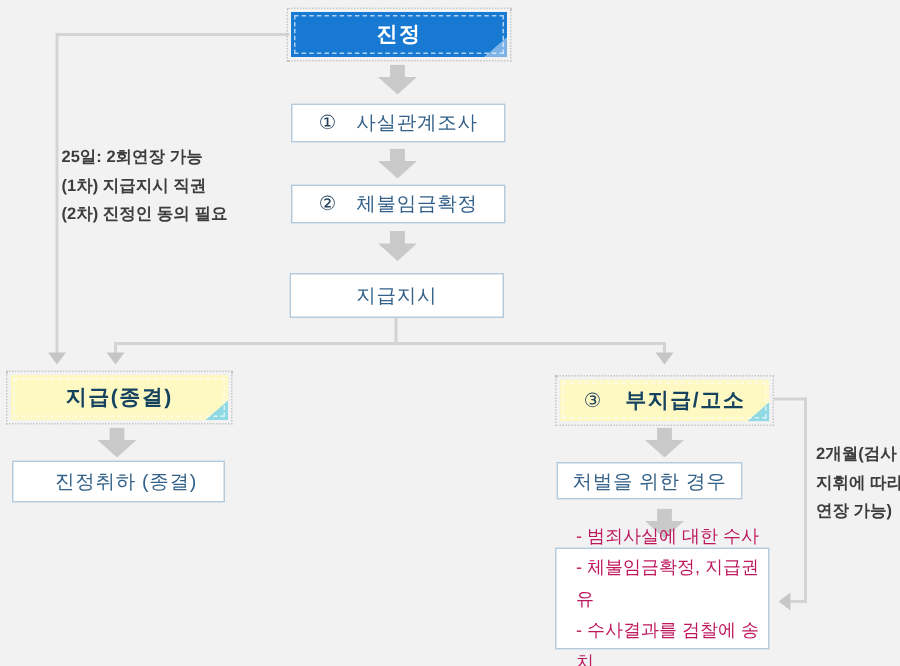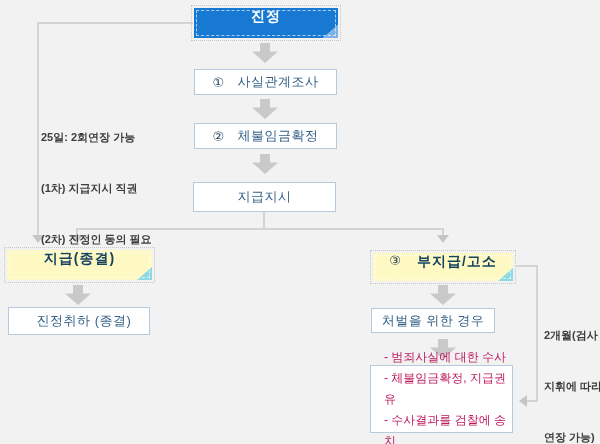--- a/index.html
+++ b/index.html
@@ -3,21 +3,21 @@
 <meta charset="utf-8">
 <style>
   html,body{margin:0;padding:0;}
   .stage{
     position:relative;width:600px;height:444px;background:#f2f2f2;
     font-family:"Liberation Sans","DejaVu Sans",sans-serif;overflow:hidden;
   }
   
   .banner-wrap{position:absolute;border:1px dotted #c6c6c6;box-sizing:border-box;}
   .banner{
-    position:absolute;inset:2px;display:flex;align-items:flex-start;justify-content:center;
+    position:absolute;inset:2px;display:flex;align-items:center;justify-content:center;
     font-weight:bold;font-size:14px;letter-spacing:1px;
     clip-path:polygon(0 0,100% 0,100% calc(100% - 13px),calc(100% - 15px) 100%,0 100%);
   }
   .banner.blue{background:#1779d1;color:#ffffff;}
   .banner.teal{background:#fef9c3;color:#14425f;}
   .banner-dash{position:absolute;inset:4px;border:1px dashed rgba(255,255,255,.65);pointer-events:none;}
   .fold{position:absolute;right:2px;bottom:2px;width:15px;height:13px;clip-path:polygon(0 100%,100% 0,100% 100%);}
   .fold.blue{background:#7db2e6;}
   .fold.teal{background:#8fd9e2;}
   
@@ -36,21 +36,21 @@
     clip-path:polygon(31% 0,69% 0,69% 42%,100% 42%,50% 100%,0 42%,31% 42%);
   }
   
   .line{position:absolute;background:#d4d4d4;}
   .ah-down{position:absolute;width:0;height:0;
     border-left:6px solid transparent;border-right:6px solid transparent;border-top:8px solid #c6c6c6;}
   .ah-left{position:absolute;width:0;height:0;
     border-top:6px solid transparent;border-bottom:6px solid transparent;border-right:8px solid #c6c6c6;}
   
   .anno{position:absolute;font-size:11px;font-weight:bold;color:#3d3d3d;line-height:19px;letter-spacing:0;}
-  .anno div{white-space:nowrap;margin-top:32px;}
+  .anno div{white-space:nowrap;}
 </style>
 </head>
 <body>
 
 <div class="stage">
 
   <div class="line" style="left:38px;top:22px;width:155px;height:2px;"></div>
   <div class="line" style="left:37px;top:22px;width:2px;height:214px;"></div>
   <div class="ah-down" style="left:32px;top:235px;"></div>
 

